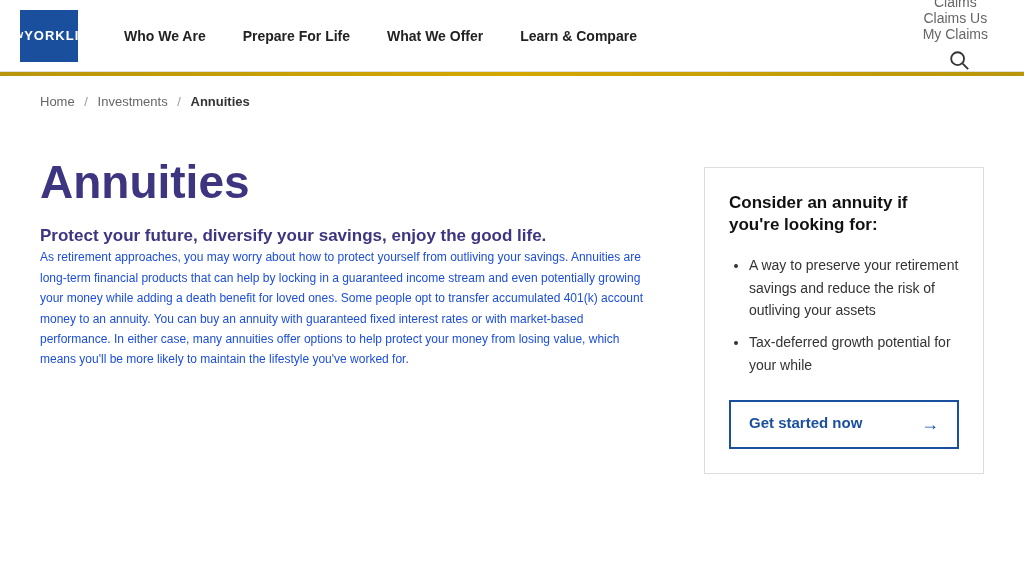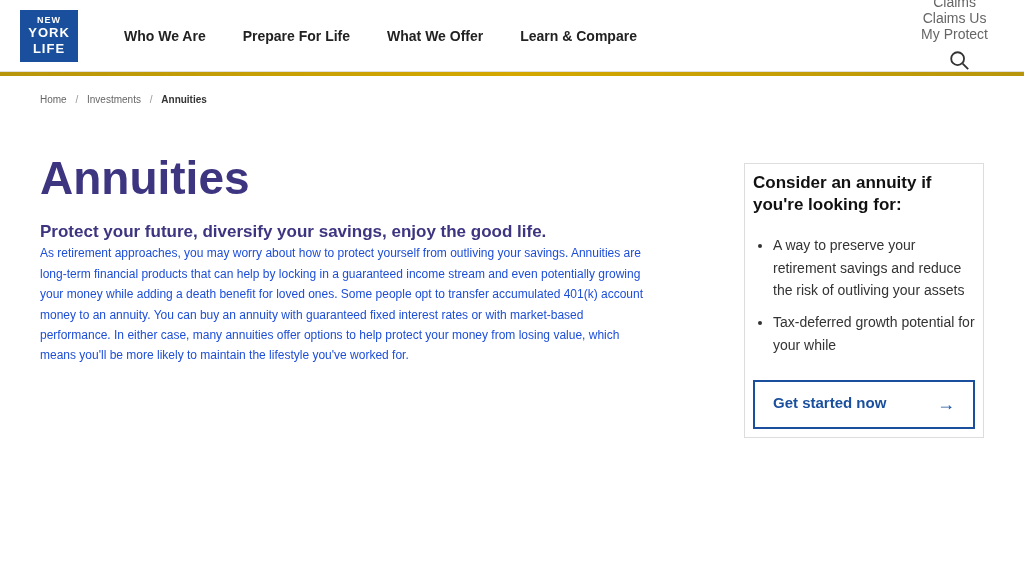--- a/index.html
+++ b/index.html
@@ -25,21 +25,20 @@
       padding: 0 20px;
       border-bottom: 1px solid #e0e0e0;
       background: #fff;
     }
 
     .logo-box {
       width: 58px;
       height: 52px;
       background: #1a4f9d;
       display: flex;
-      flex-direction: column;
       align-items: center;
       justify-content: center;
       flex-shrink: 0;
       margin-right: 28px;
     }
 
     .logo-text-new {
       color: #fff;
       font-size: 9px;
       font-weight: bold;
@@ -117,21 +116,21 @@
     
     .gold-bar {
       height: 4px;
       background: linear-gradient(to right, #b8960c, #d4a800, #b8960c);
       width: 100%;
     }
 
     
     .breadcrumb {
       padding: 18px 40px;
-      font-size: 10px;
+      font-size: 13px;
       color: #666;
     }
 
     .breadcrumb a {
       color: #666;
       text-decoration: none;
     }
 
     .breadcrumb .sep {
       margin: 0 6px;
@@ -178,22 +177,21 @@
 
     
     .right-column {
       width: 280px;
       flex-shrink: 0;
       padding-top: 10px;
     }
 
     .consider-box {
       border: 1px solid #ddd;
-      padding: 8px;
-      margin-left: 40px;
+      padding: 24px;
     }
 
     .consider-title {
       font-size: 17px;
       font-weight: 700;
       color: #111;
       margin-bottom: 18px;
       line-height: 1.3;
     }
 
@@ -243,21 +241,21 @@
   <nav>
     <a class="nav-item">Who We Are</a>
     <a class="nav-item">Prepare For Life</a>
     <a class="nav-item">What We Offer</a>
     <a class="nav-item">Learn &amp; Compare</a>
   </nav>
 
   <div class="nav-right">
     <span class="nav-right-item">Claims</span>
     <span class="nav-right-item">Claims Us</span>
-    <span class="nav-right-item">My Protect</span>
+    <span class="nav-right-item">My Claims</span>
     <div class="search-icon-btn">
       <svg viewBox="0 0 24 24">
         <circle cx="10.5" cy="10.5" r="7"></circle>
         <line x1="16" y1="16" x2="22" y2="22"></line>
       </svg>
     </div>
   </div>
 </header>
 
 <div class="gold-bar"></div>

